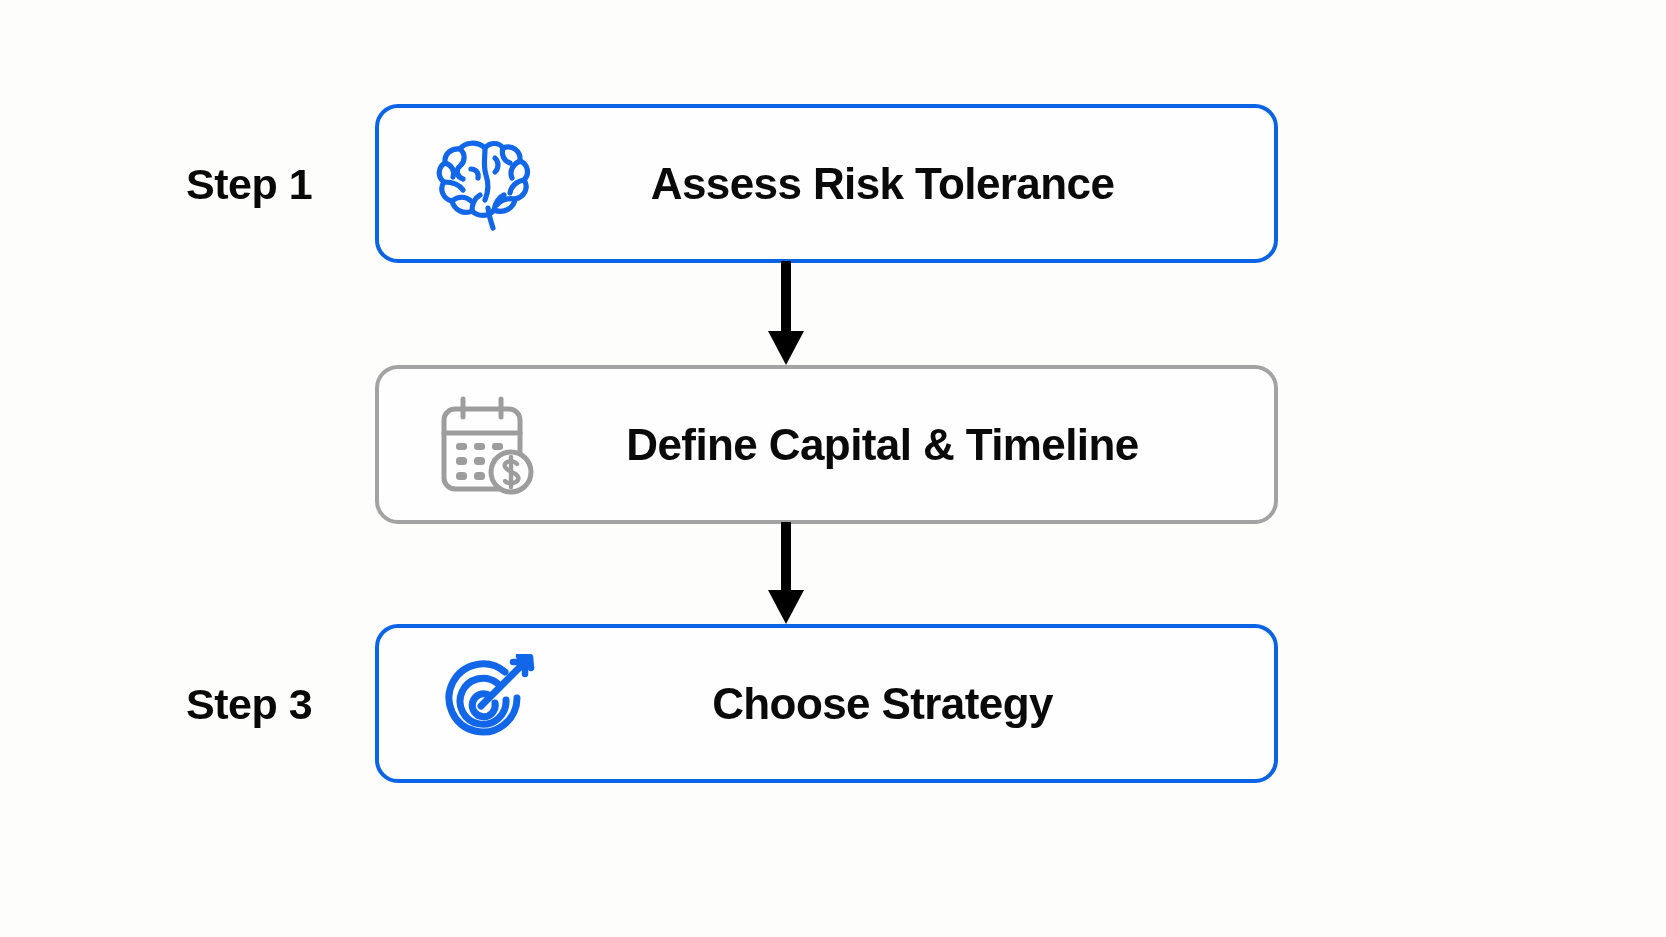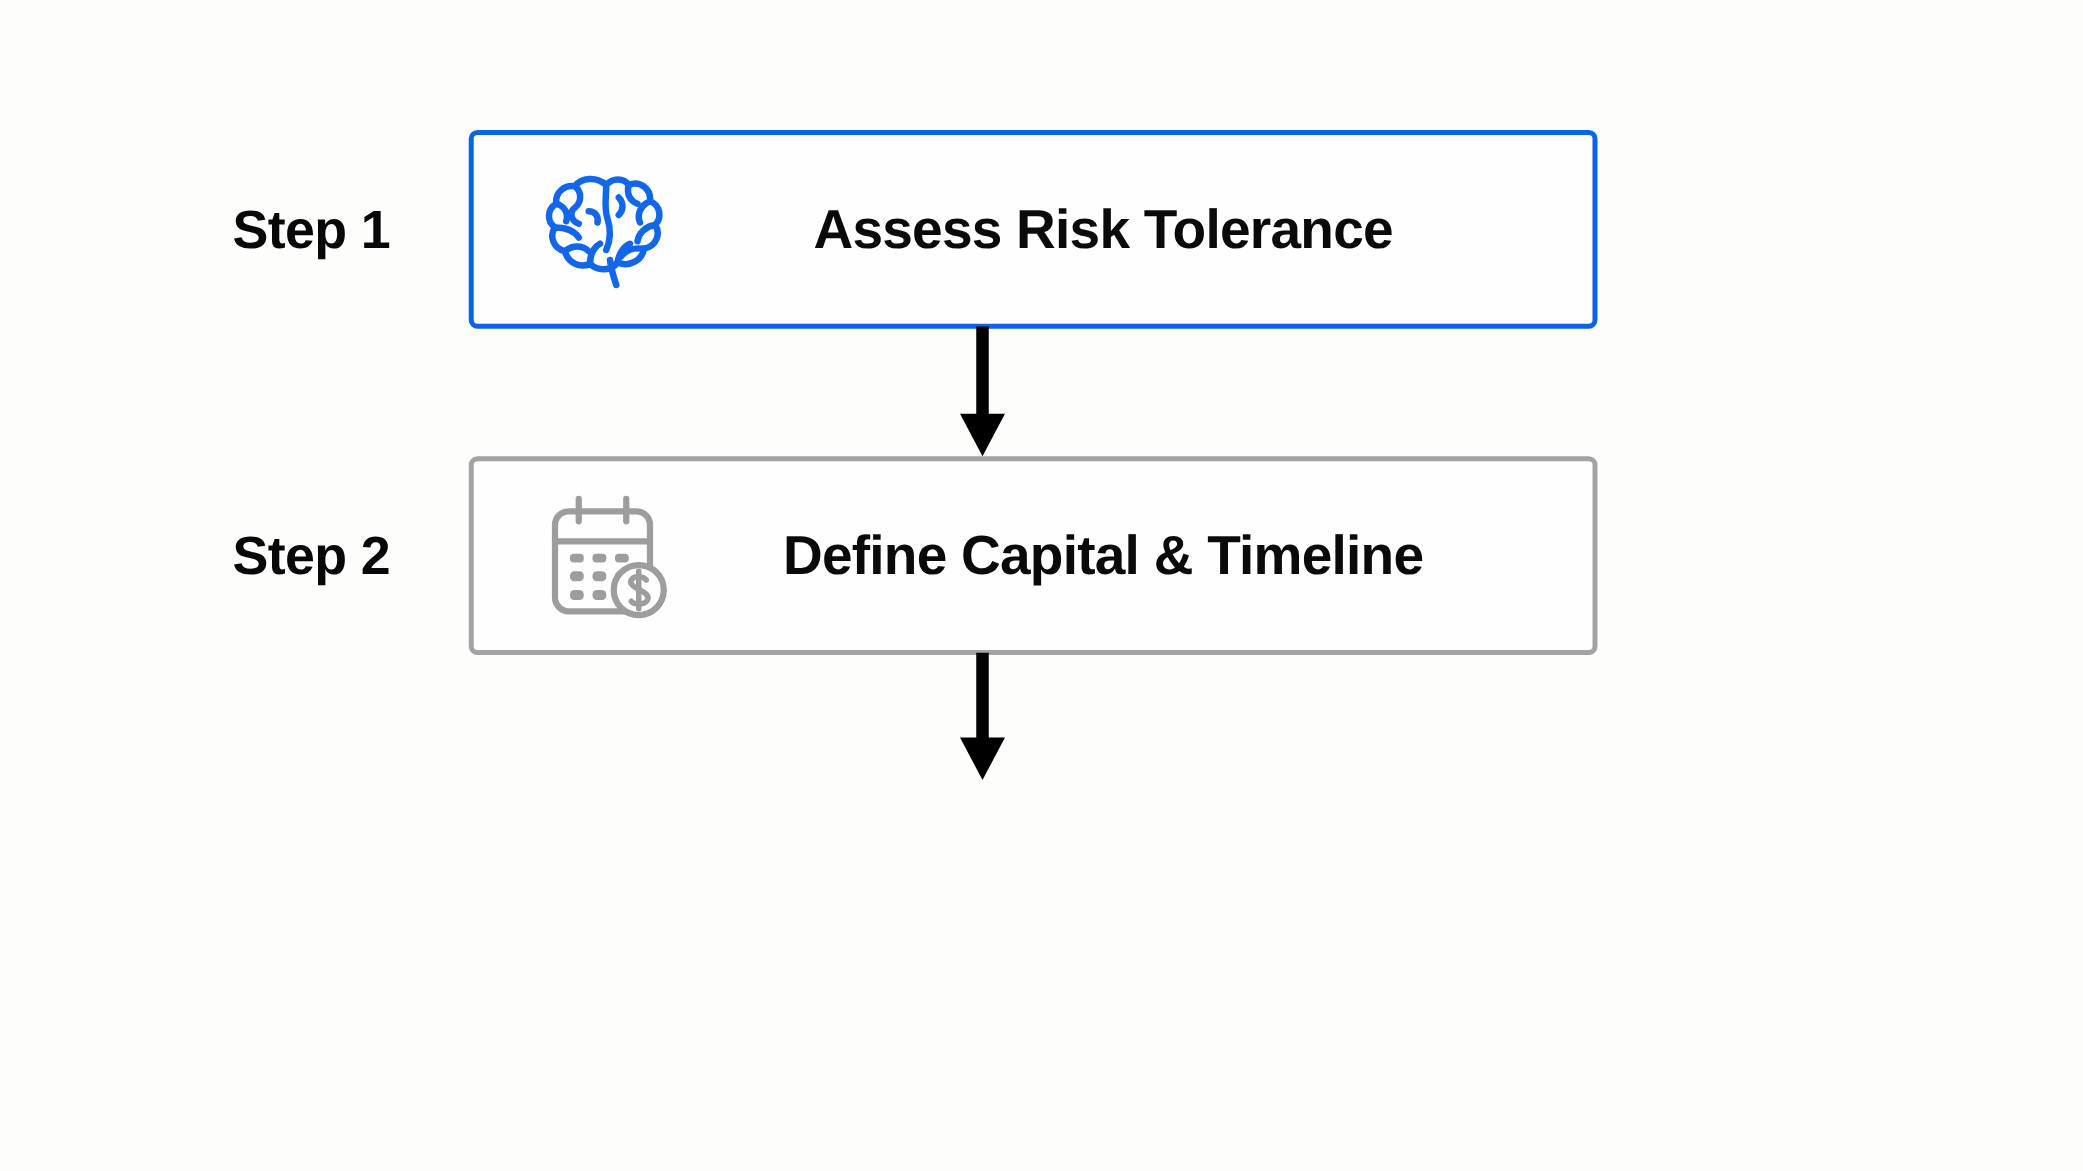--- a/index.html
+++ b/index.html
@@ -46,21 +46,21 @@
     white-space: nowrap;
   }
 
   .step-box {
     position: absolute;
     left: 375px;
     top: 0;
     width: 903px;
     height: 159px;
     box-sizing: border-box;
-    border-radius: 7px;
+    border-radius: 23px;
     background: #fefefe;
     display: flex;
     align-items: center;
   }
   .step-box.accent {
     border: 4px solid #0b63e5;
   }
   .step-box.muted {
     border: 4px solid #a3a3a3;
   }
@@ -160,21 +160,20 @@
 
   <div class="connector" data-conn="0">
     <svg width="48" height="106" viewBox="0 0 48 106">
       <rect x="19" y="0" width="10" height="78" fill="#000000"></rect>
       <polygon points="24,104 6,70 42,70" fill="#000000"></polygon>
     </svg>
   </div>
 
   <div class="step-row" data-row="1">
 
-    <div class="step-label">Step 2</div>
 
     <div class="step-box muted">
 
       <div class="step-icon">
         <svg width="106" height="104" viewBox="0 0 106 104" fill="none" stroke="#9d9d9d" stroke-width="5" stroke-linecap="round" stroke-linejoin="round">
 
           <rect x="12" y="16" width="76" height="80" rx="11"></rect>
 
           <path d="M12 40 H88"></path>
 
@@ -205,14 +204,39 @@
     </div>
   </div>
 
   <div class="connector" data-conn="1">
     <svg width="48" height="104" viewBox="0 0 48 104">
       <rect x="19" y="0" width="10" height="76" fill="#000000"></rect>
       <polygon points="24,102 6,68 42,68" fill="#000000"></polygon>
     </svg>
   </div>
 
+  <div class="step-row" data-row="2">
+
+    <div class="step-label">Step 3</div>
+
+    <div class="step-box accent">
+
+      <div class="step-icon">
+        <svg width="104" height="100" viewBox="0 0 104 100" fill="none" stroke="#1266e8" stroke-width="7" stroke-linecap="round" stroke-linejoin="round">
+
+          <path d="M72 18 A34 34 0 1 0 84 44"></path>
+
+          <path d="M64 29 A23 23 0 1 0 73 46"></path>
+
+          <path d="M56 41 A11.5 11.5 0 1 0 62 49"></path>
+
+          <path d="M48 52 L90 10" stroke-width="7"></path>
+
+          <path d="M80 8 L92 8 L92 20" stroke-width="6.5"></path>
+          <path d="M86 2 L97 3 L98 14" stroke-width="6.5"></path>
+        </svg>
+      </div>
+
+      <div class="step-text">Choose Strategy</div>
+    </div>
+  </div>
 
 </div>
 
 </body></html>

